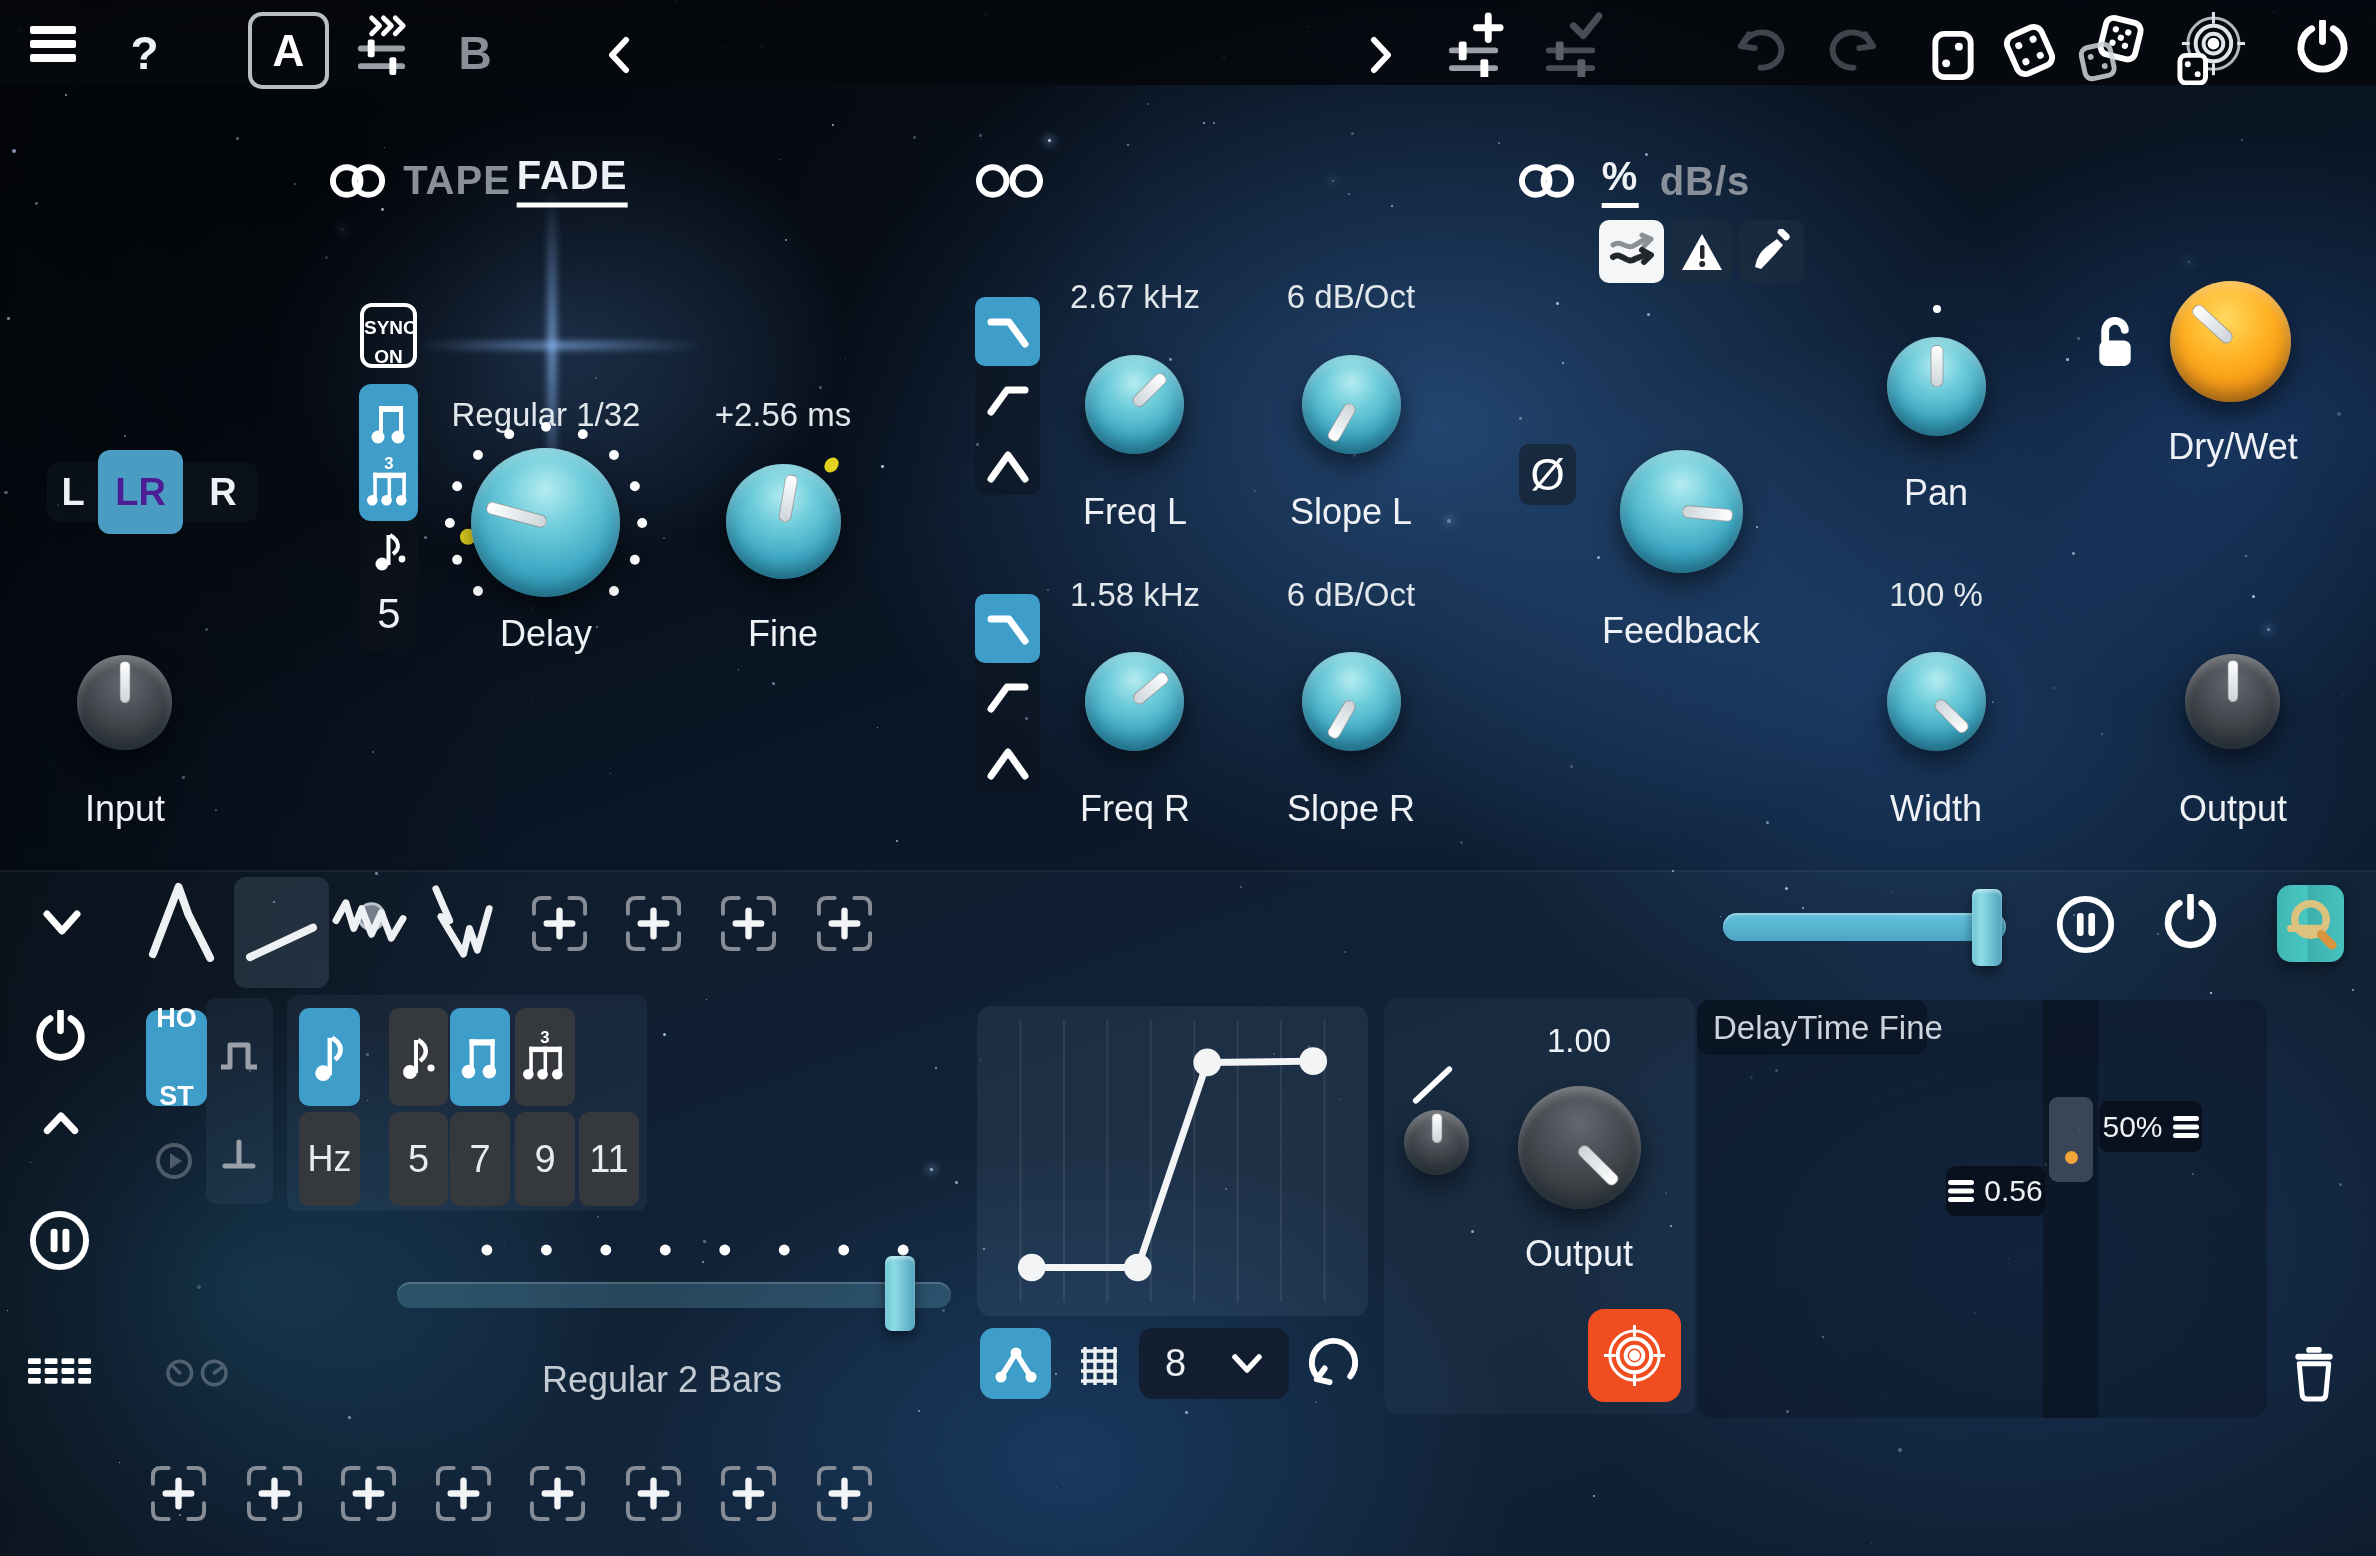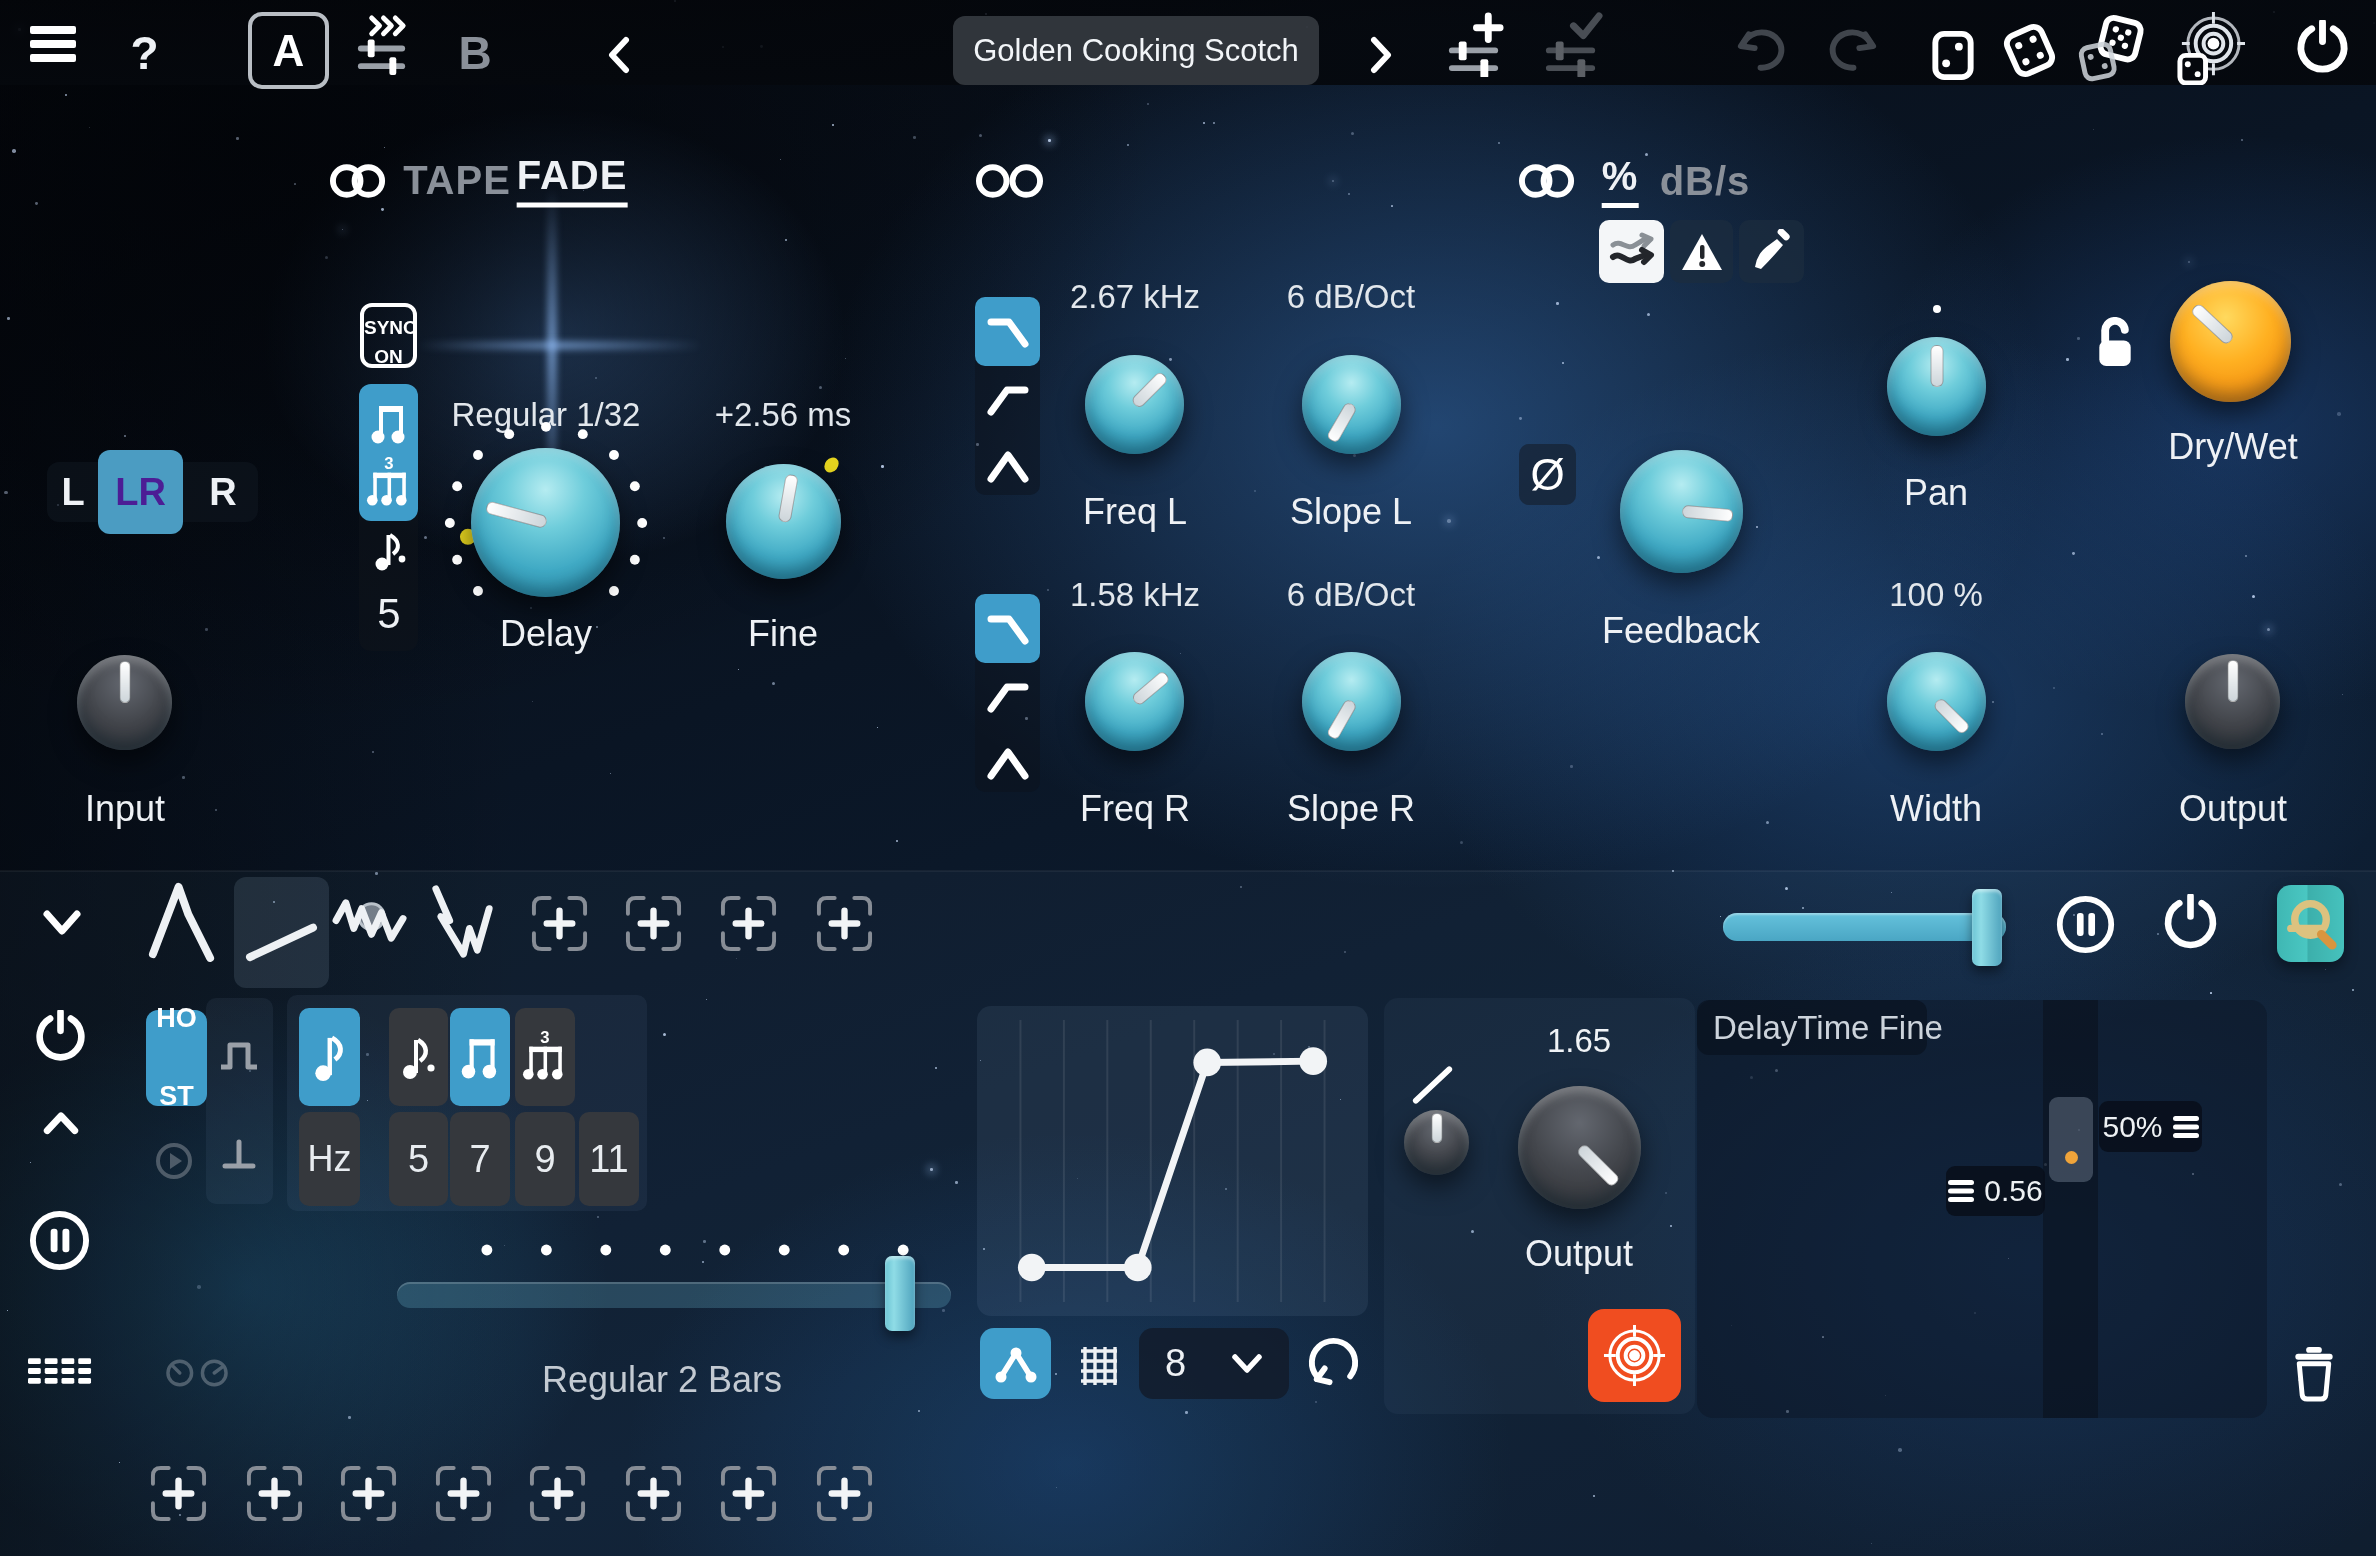--- a/index.html
+++ b/index.html
@@ -249,23 +249,20 @@
     <path d="M20,4 L28,12 L20,20 M32,4 L40,12 L32,20 M44,4 L52,12 L44,20" stroke="#fff" stroke-width="5" fill="none" stroke-linecap="round" stroke-linejoin="round"></path>
     <rect x="6" y="32" width="48" height="6" rx="3" fill="#9aa0a8"></rect>
       <rect x="16" y="26" width="7" height="18" rx="2" fill="#fff"></rect>
     <rect x="6" y="50" width="48" height="6" rx="3" fill="#9aa0a8"></rect>
       <rect x="38" y="44" width="7" height="18" rx="2" fill="#fff"></rect>
   </svg>
   <div class="lbl" style="left:475px;top:53px;font-size:46px;font-weight:600;color:#8a9099;">B</div>
   <svg class="ico" style="left:606px;top:36px" width="26" height="38" viewBox="0 0 26 38">
     <path d="M20,4 L6,19 L20,34" stroke="#fff" stroke-width="6" fill="none" stroke-linecap="round" stroke-linejoin="round"></path>
   </svg>
-  <div class="pillbtn" style="left:953px;top:16px;width:366px;height:69px;">
-    <span>Golden Cooking Scotch</span>
-  </div>
   <svg class="ico" style="left:1368px;top:36px" width="26" height="38" viewBox="0 0 26 38">
     <path d="M6,4 L20,19 L6,34" stroke="#fff" stroke-width="6" fill="none" stroke-linecap="round" stroke-linejoin="round"></path>
   </svg>
   <svg class="ico" style="left:1443px;top:10px" width="63" height="67" viewBox="0 0 64 68">
     <path d="M46,6 V30 M34,18 H58" stroke="#fff" stroke-width="7" stroke-linecap="round"></path>
     <rect x="6" y="38" width="50" height="6" rx="3" fill="#9aa0a8"></rect>
       <rect x="16" y="32" width="8" height="19" rx="2" fill="#fff"></rect>
     <rect x="6" y="56" width="50" height="6" rx="3" fill="#9aa0a8"></rect>
       <rect x="38" y="50" width="8" height="19" rx="2" fill="#fff"></rect>
   </svg>
@@ -725,21 +722,21 @@
     <svg width="32" height="22" viewBox="0 0 32 22">
       <path d="M4,4 L16,17 L28,4" stroke="#fff" stroke-width="5.5" fill="none" stroke-linecap="round" stroke-linejoin="round"></path>
     </svg>
   </div>
   <svg class="ico" style="left:1303px;top:1333px" width="61" height="61" viewBox="0 0 62 62">
     <path d="M14,44 A 22 22 0 1 1 48,44" stroke="#fff" stroke-width="6" fill="none" stroke-linecap="round"></path>
     <path d="M22,36 L14,47 L27,50" stroke="#fff" stroke-width="6" fill="none" stroke-linecap="round" stroke-linejoin="round"></path>
   </svg>
 
   <div class="chip faint" style="left:1384px;top:998px;width:311px;height:416px;background:rgba(160,195,230,.05);border-radius:14px;"></div>
-  <div class="lbl val" style="left:1579px;top:1041px;color:#f0f3f6;">1.65</div>
+  <div class="lbl val" style="left:1579px;top:1041px;color:#f0f3f6;">1.00</div>
   <svg class="ico" style="left:1408px;top:1061px" width="51" height="46" viewBox="0 0 52 46">
     <path d="M8,40 L42,8" stroke="#fff" stroke-width="6" stroke-linecap="round"></path>
   </svg>
   <div class="knob darkk small" style="left:1404px;top:1110px;width:65px;height:65px;--a:0deg">
       <div class="ind"></div>
     </div>
   <div class="knob darkk" style="left:1518px;top:1086px;width:123px;height:123px;--a:135deg">
       <div class="ind"></div>
     </div>
   <div class="lbl" style="left:1579px;top:1254px;">Output</div>

